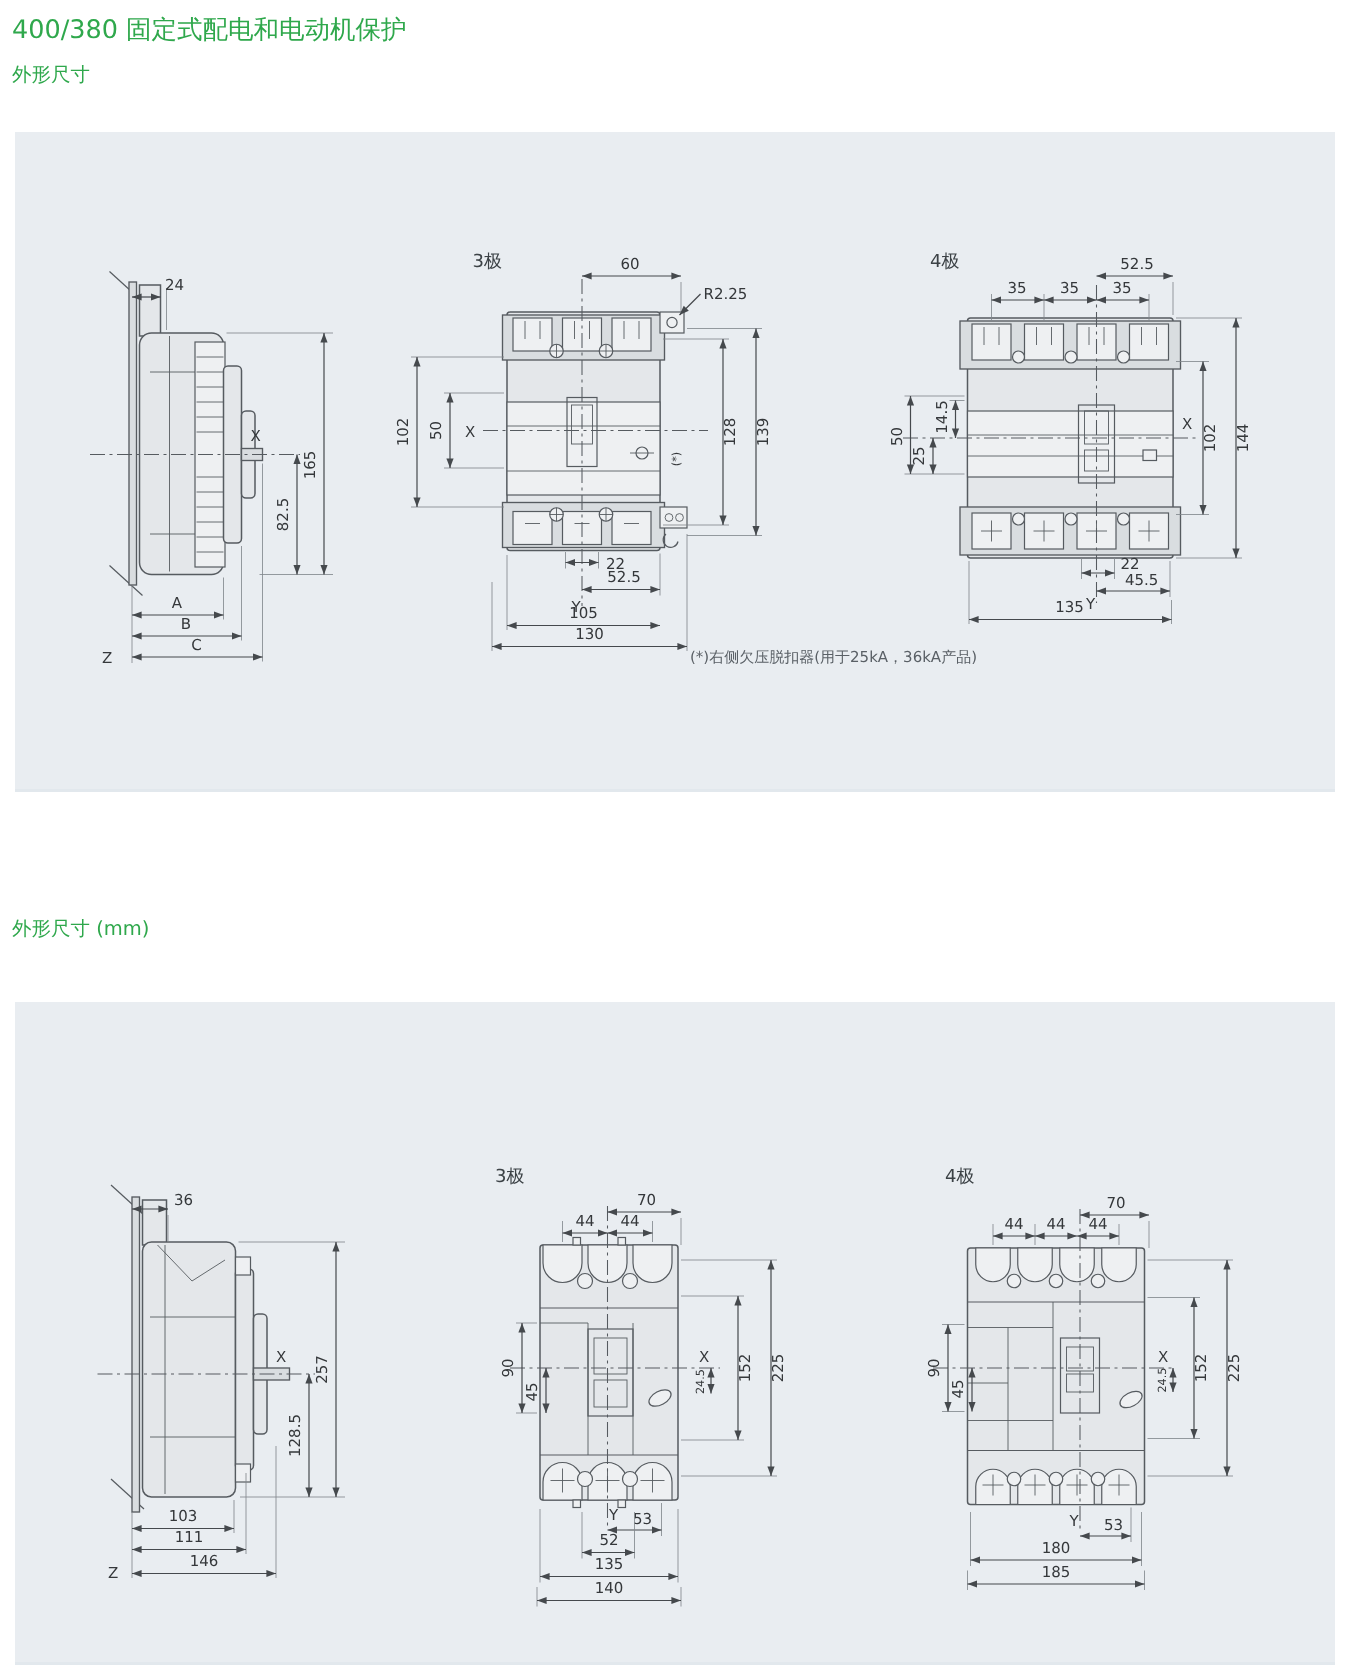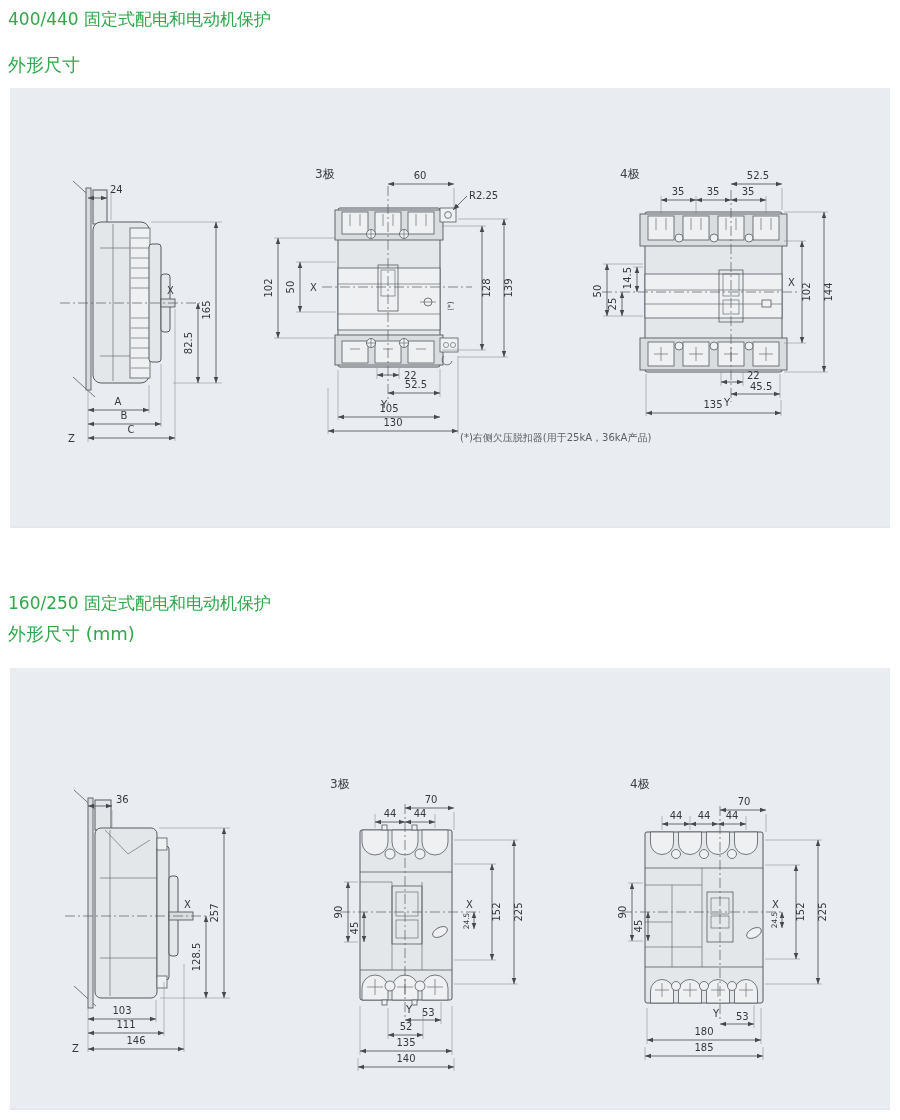--- a/index.html
+++ b/index.html
@@ -1,19 +1,19 @@
 <!DOCTYPE html>
 <html><head>
 <meta charset="utf-8">
 <style>
   html,body{margin:0;padding:0;background:#fff;}
   .page{position:relative;width:900px;height:1120px;background:#ffffff;overflow:hidden;
         font-family:"DejaVu Sans","Liberation Sans",sans-serif;}
   .sec-title{position:absolute;left:8px;font-size:17px;font-weight:400;color:#2fa84c;white-space:nowrap;}
-  .sec-sub{position:absolute;left:8px;font-size:18px;font-weight:400;color:#2fa84c;white-space:nowrap;margin-top:12px;}
+  .sec-sub{position:absolute;left:8px;font-size:13px;font-weight:400;color:#2fa84c;white-space:nowrap;}
   .panel{position:absolute;left:10px;width:880px;background:#e9edf1;border-bottom:2px solid #e2e8ed;}
   svg{display:block;}
   svg text{font-family:"DejaVu Sans","Liberation Sans",sans-serif;}
   .d{font-size:10px;fill:#35383b;}
   .s{font-size:7.5px;}
   .cjk{font-size:12px;fill:#3c4246;}
   .fn{font-size:10px;fill:#5a6066;}
   .dim{stroke:#45494d;stroke-width:0.8;fill:none;}
   .ext{stroke:#81878c;stroke-width:0.55;fill:none;}
   .cl{stroke:#565b60;stroke-width:0.7;fill:none;stroke-dasharray:10 3 2 3;}
@@ -22,21 +22,21 @@
   .ol3{fill:#eef0f2;stroke:#565b60;stroke-width:0.8;}
   .ln{stroke:#565b60;stroke-width:0.8;fill:none;}
   .lnt{stroke:#565b60;stroke-width:0.6;fill:none;}
   .scr{fill:#eef0f2;stroke:#565b60;stroke-width:0.8;}
 </style>
 </head>
 <body>
 
 <div class="page">
 
-  <div class="sec-title" style="top:8px">400/440 固定式配电和电动机保护</div>
+  <div class="sec-title" style="top:8px">400/380 固定式配电和电动机保护</div>
   <div class="sec-sub" style="top:41px">外形尺寸</div>
 
   <div class="panel" style="top:88px;height:438px">
   <svg width="880" height="438" viewBox="0 0 880 438">
     <defs>
       <marker id="a1" markerWidth="9" markerHeight="8" refX="8" refY="4" orient="auto-start-reverse">
         <path d="M0,1 L8,4 L0,7 z" fill="#45494d"></path>
       </marker>
     </defs>
 
@@ -278,21 +278,20 @@
       <text class="d" x="740" y="302">45.5</text>
       <text class="d" text-anchor="middle" x="717" y="318">Y</text>
       <line class="ext" x1="636" y1="286" x2="636" y2="328"></line>
       <line class="ext" x1="771" y1="312" x2="771" y2="328"></line>
       <line class="dim" x1="636" y1="325" x2="771" y2="325" marker-start="url(#a1)" marker-end="url(#a1)"></line>
       <text class="d" text-anchor="middle" x="703" y="320">135</text>
     </g>
   </svg>
   </div>
 
-  <div class="sec-title" style="top:592px">160/250 固定式配电和电动机保护</div>
   <div class="sec-sub" style="top:610px">外形尺寸 (mm)</div>
 
   <div class="panel" style="top:668px;height:440px">
   <svg width="880" height="440" viewBox="0 0 880 440">
     <defs>
       <marker id="a2" markerWidth="9" markerHeight="8" refX="8" refY="4" orient="auto-start-reverse">
         <path d="M0,1 L8,4 L0,7 z" fill="#45494d"></path>
       </marker>
     </defs>
 

